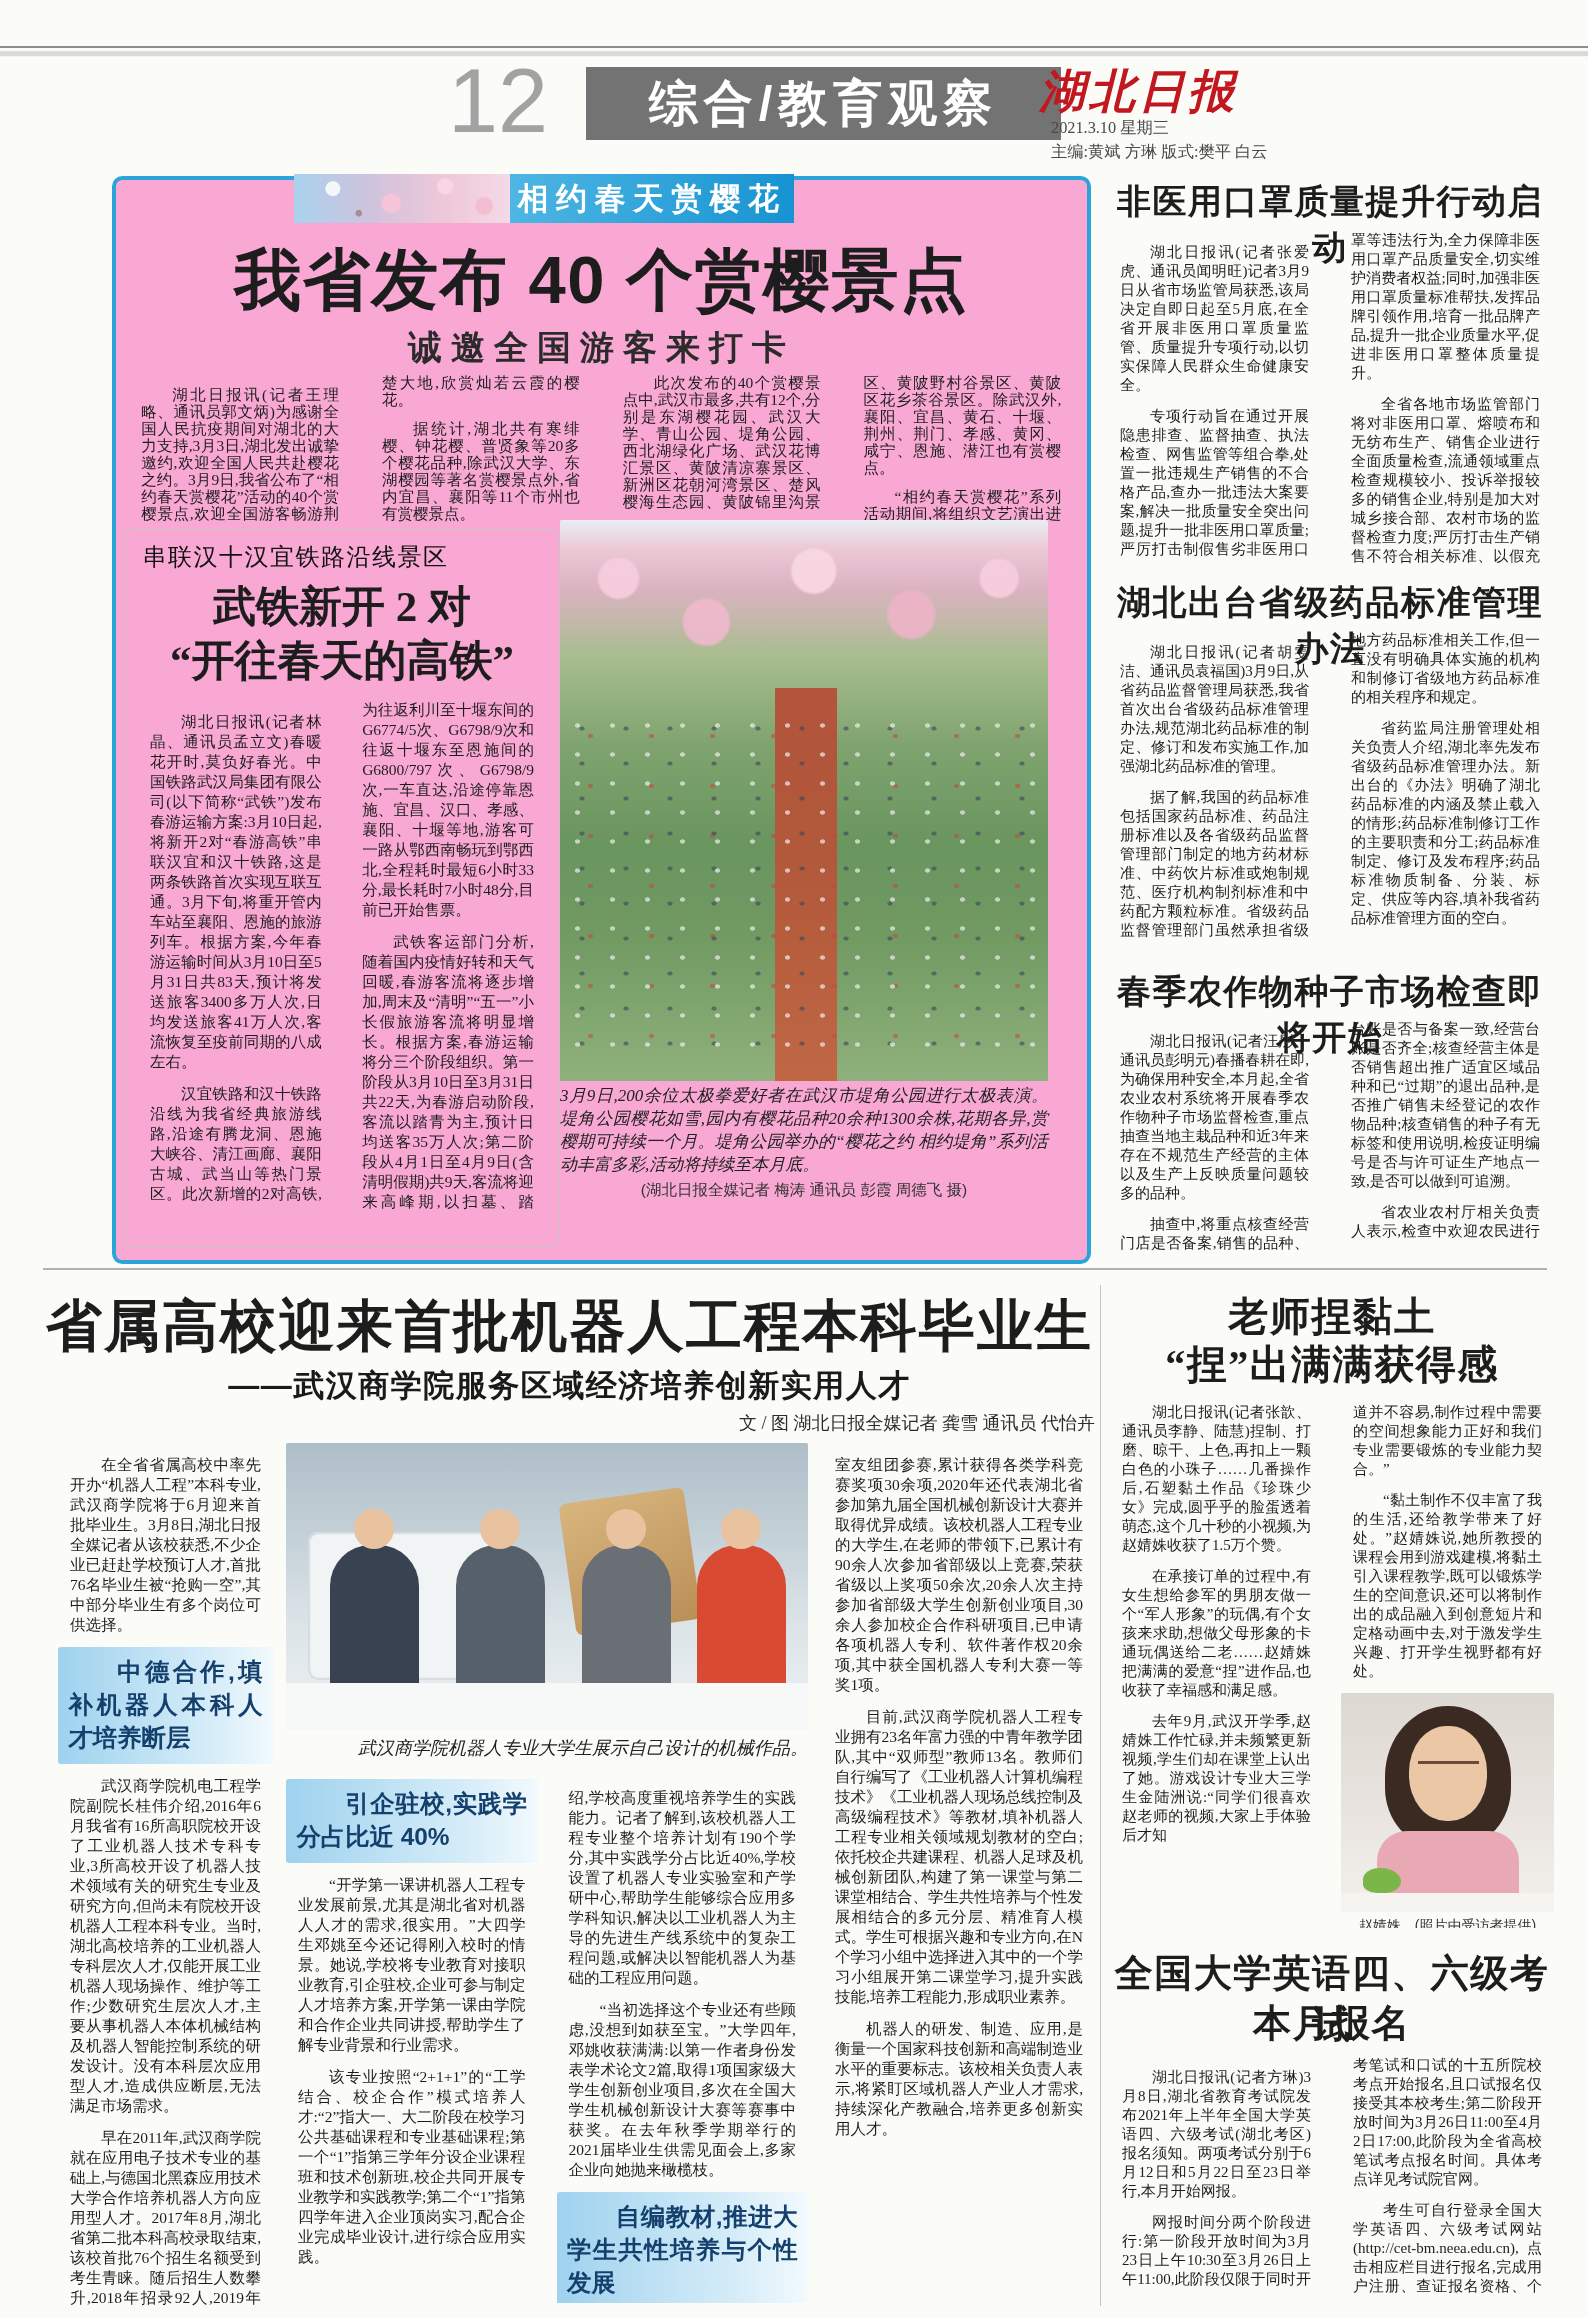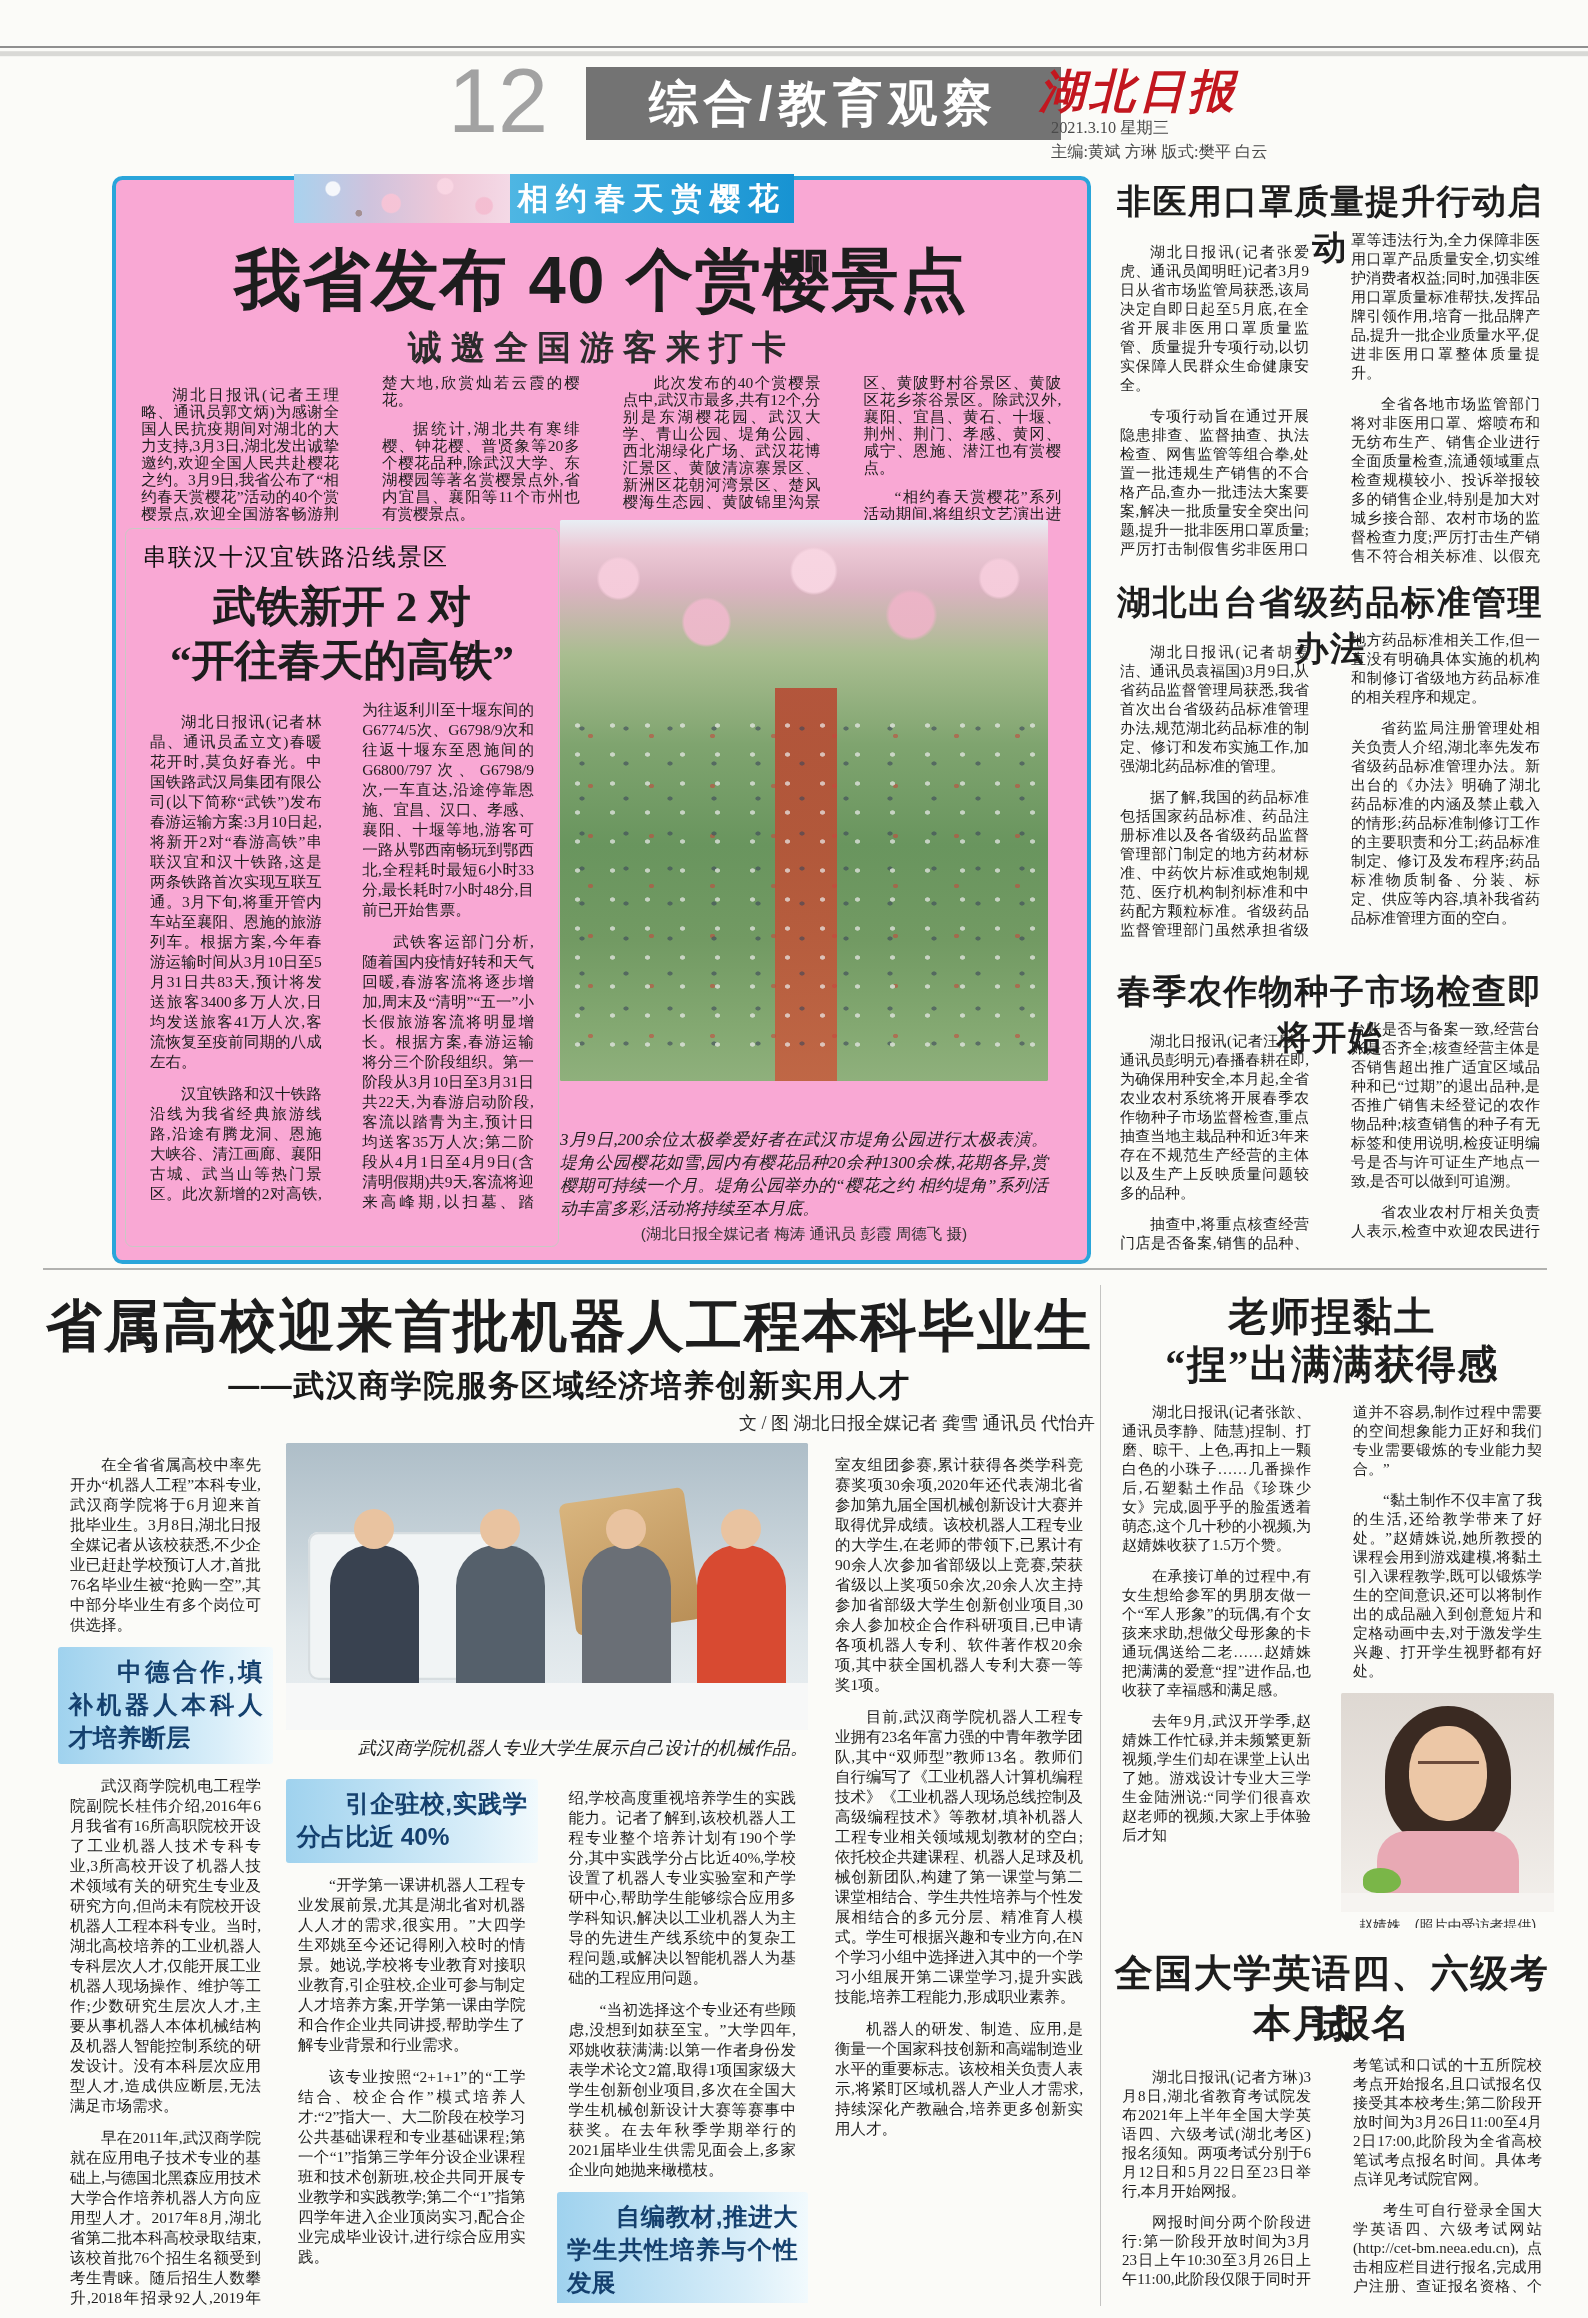--- a/index.html
+++ b/index.html
@@ -45,21 +45,21 @@
                  radial-gradient(circle at 30% 70%,rgba(240,185,205,.9) 0 22px,transparent 25px),
                  radial-gradient(circle at 52% 35%,rgba(248,214,226,.95) 0 21px,transparent 24px),
                  radial-gradient(circle at 72% 65%,rgba(238,180,200,.9) 0 22px,transparent 26px),
                  radial-gradient(circle at 90% 40%,rgba(246,205,220,.95) 0 18px,transparent 21px);}
   .sak-photo .path{position:absolute;left:44%;top:30%;width:62px;height:70%;background:linear-gradient(180deg,#b8452f,#c85a3c);opacity:.85;}
   .sak-photo .crowd{position:absolute;left:0;top:34%;width:100%;height:62%;opacity:.75;
       background-image:radial-gradient(rgba(235,235,235,.95) 2.2px,transparent 3px),
                        radial-gradient(rgba(60,70,90,.8) 2.2px,transparent 3px),
                        radial-gradient(rgba(200,70,60,.75) 2.2px,transparent 3px);
       background-size:35px 29px,44px 35px,61px 50px;}
-  .sak-caption{position:absolute;left:444px;top:948px;width:488px;font-size:17px;line-height:23px;font-style:italic;color:#222;}
+  .sak-caption{position:absolute;left:444px;top:904px;width:488px;font-size:17px;line-height:23px;font-style:italic;color:#222;}
   .sak-credit{text-align:center;font-style:normal;font-family:"Liberation Sans",sans-serif;font-size:15.5px;color:#333;margin-top:1.5px;}
   
   .r-art-title{position:absolute;width:444px;left:1108px;text-align:center;font-weight:bold;font-size:34px;letter-spacing:1.5px;}
   .r-art-body{position:absolute;left:1108px;width:444px;column-count:2;column-gap:18px;column-fill:auto;
               font-size:15px;line-height:19px;overflow:hidden;}
   
   .hdiv{position:absolute;left:43px;top:1268px;width:1504px;height:1.5px;background:#b2b2b0;}
   .vdiv{position:absolute;left:1100px;top:1285px;width:0.7px;height:1021px;background:#c4c4c2;}
   
   .robot-head{position:absolute;left:44px;top:1289px;width:1051px;text-align:center;font-size:56px;font-weight:bold;letter-spacing:2.2px;

